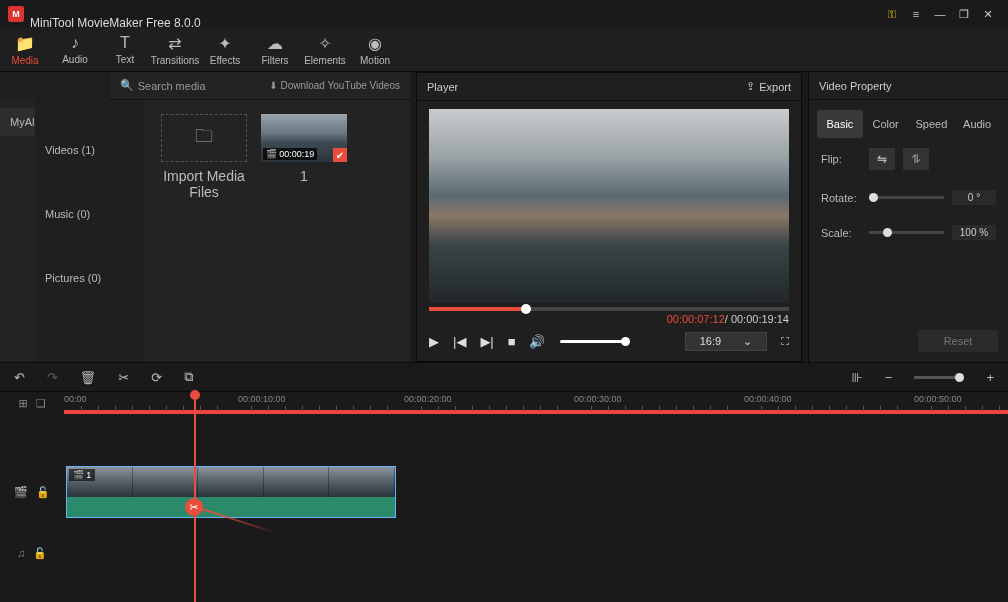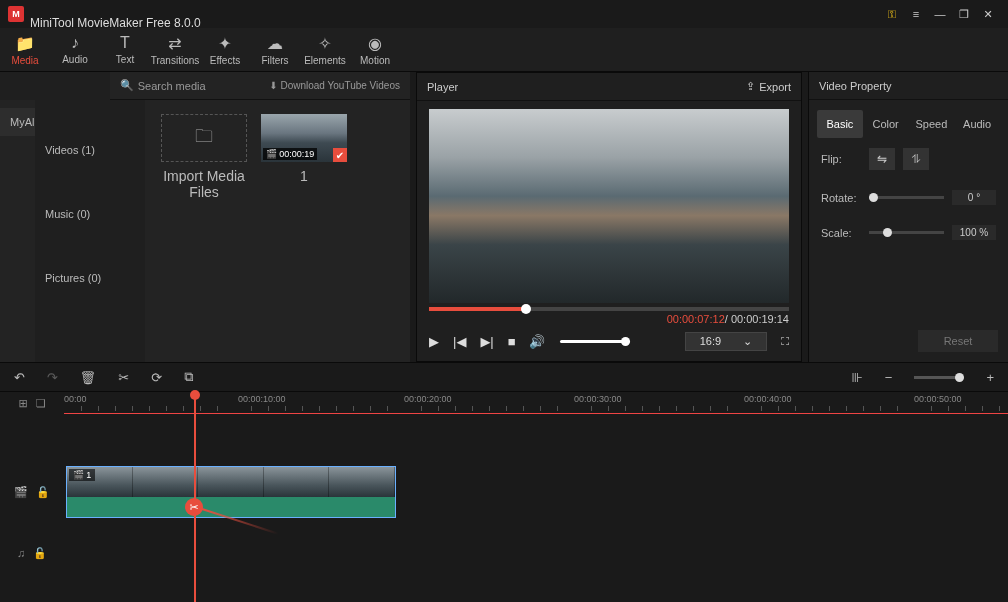--- a/index.html
+++ b/index.html
@@ -78,21 +78,21 @@
 .tl-toolbar .zspacer { flex: 1; }
 .tl-toolbar .zoom-slider { width: 50px; height: 3px; background: #555; position: relative; }
 .tl-toolbar .zoom-slider .zk { position: absolute; right: 0; top: -3px; width: 9px; height: 9px; background: #ddd; border-radius: 50%; }
 
 
 .timeline { background: #1a1a1a; height: 210px; display: flex; }
 .tl-gutter { width: 64px; display: flex; flex-direction: column; }
 .tl-gutter .grow { height: 22px; display: flex; align-items: center; justify-content: center; gap: 8px; color: #888; }
 .tl-gutter .trackhead { height: 56px; display: flex; align-items: center; justify-content: center; gap: 8px; color: #888; }
 .tl-body { flex: 1; position: relative; }
-.ruler { height: 22px; position: relative; border-bottom: 1px solid #ef4444; }
+.ruler { height: 22px; position: relative; border-bottom: 4px solid #ef4444; }
 .ruler .tick { position: absolute; top: 2px; font-size: 9px; color: #888; }
 .ruler .minor { position: absolute; top: 14px; width: 1px; height: 5px; background: #555; }
 .playhead { position: absolute; top: 0; bottom: 0; width: 2px; background: #e84d3d; left: 130px; z-index: 5; }
 .playhead::before { content: ""; position: absolute; top: -2px; left: -4px; width: 10px; height: 10px; background: #e84d3d; border-radius: 50%; }
 .cut-badge { position: absolute; top: 106px; left: -9px; width: 18px; height: 18px; background: #e84d3d; border-radius: 50%; display: flex; align-items: center; justify-content: center; color: #fff; font-size: 11px; z-index: 6; }
 .arrow-line { position: absolute; top: 116px; left: 8px; width: 80px; height: 2px; background: linear-gradient(90deg, #e84d3d, rgba(232,77,61,0)); transform: rotate(18deg); transform-origin: left center; z-index: 4; }
 .track-spacer { height: 50px; }
 .vtrack { height: 56px; position: relative; }
 .clip { position: absolute; top: 2px; left: 2px; width: 330px; height: 52px; border: 1px solid #6ab0ff; background: #2a8a6a; display: flex; flex-direction: column; cursor: pointer; }
 .clip .frames { height: 30px; display: flex; }

